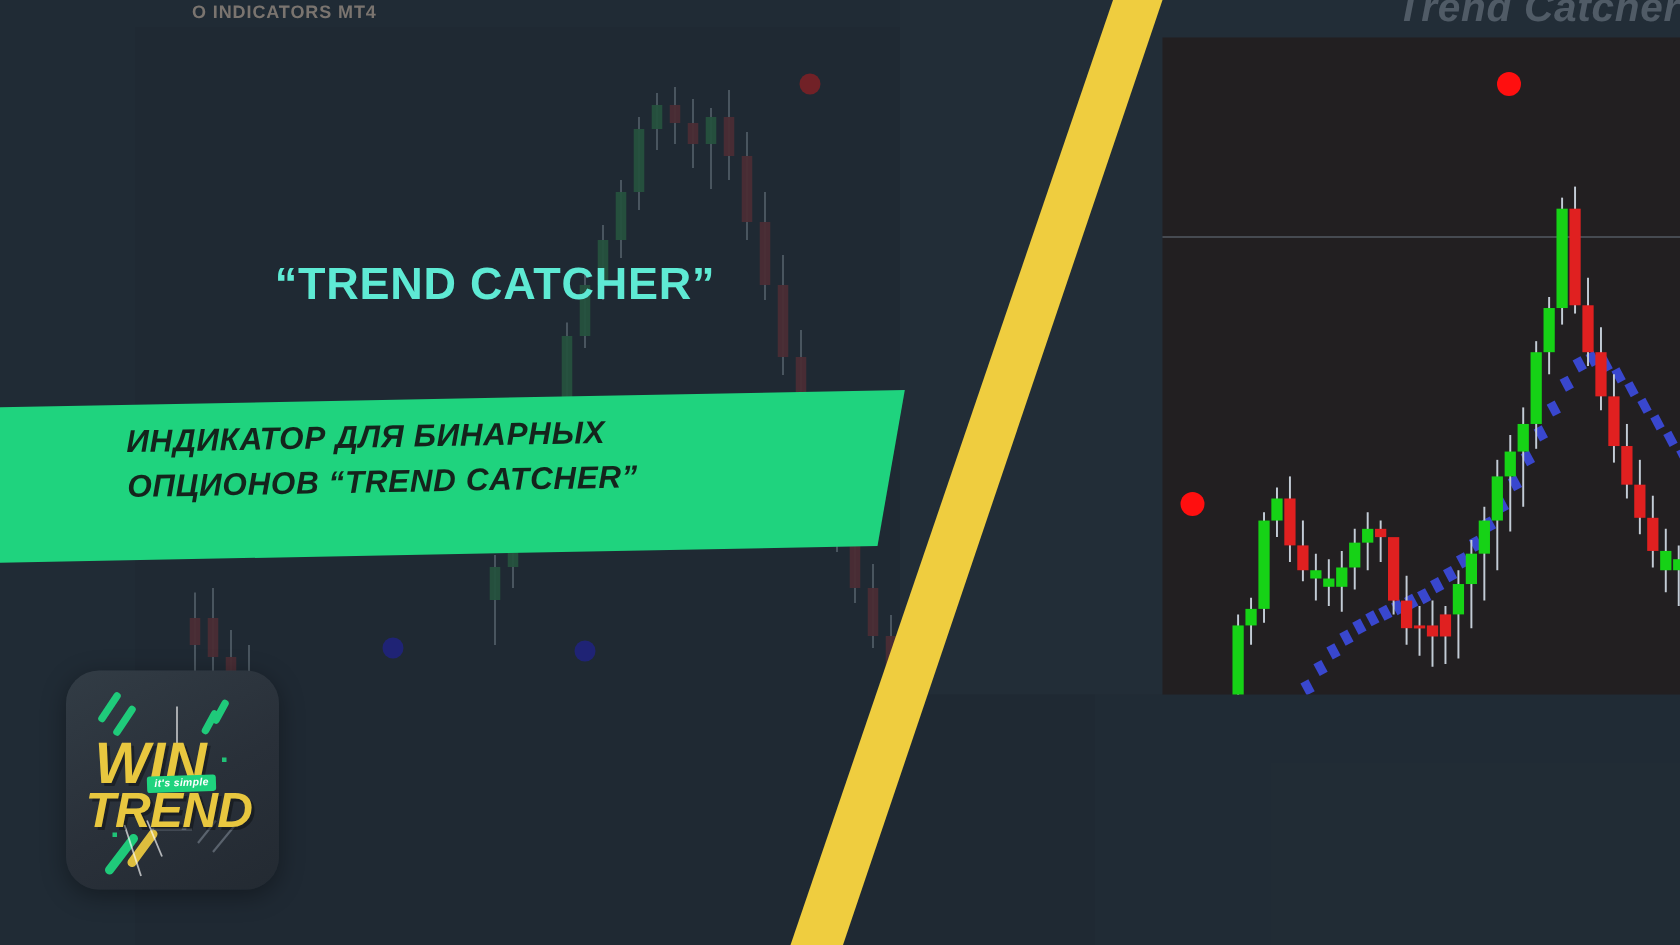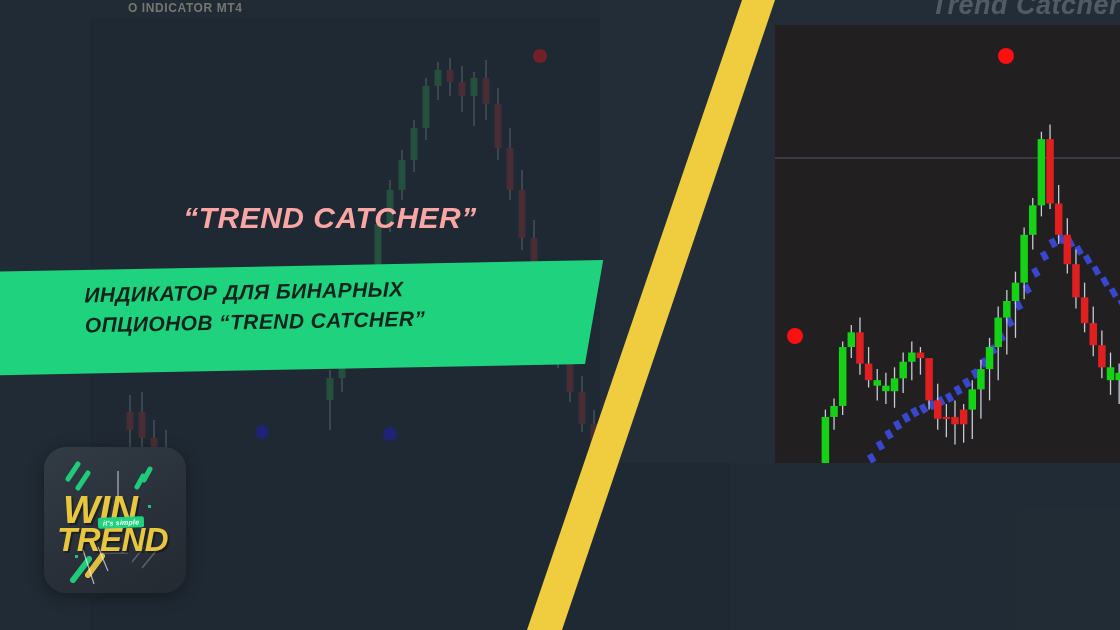--- a/index.html
+++ b/index.html
@@ -85,26 +85,24 @@
   
   .title-block {
     position: absolute;
     left: 0px; top: 170px;
     width: 660px;
     text-align: center;
   }
   .title-line {
     font-size: 30px;
     font-weight: 800;
-    font-style: italic;
-    color: #fca5a5;
+    color: #5eead4;
     letter-spacing: 0.5px;
     line-height: 1.33;
     white-space: nowrap;
-    margin-top: 28px;
   }
 
   
   .banner {
     position: absolute;
     left: -24px; top: 272px;
     width: 625px;
     height: 104px;
     background: #1fd37e;
     transform: skewX(-11deg) rotate(-1.1deg);
@@ -233,21 +231,21 @@
         </g>
       <g id="bg-signals">
           <circle cx="540" cy="56" r="7" fill="#ff0f0f" opacity="0.95"></circle>
           <circle cx="262" cy="432" r="7" fill="#1f15e8" opacity="0.95"></circle>
           <circle cx="390" cy="434" r="7" fill="#1f15e8" opacity="0.95"></circle>
         </g>
     </svg>
     <div class="bg-dim"></div>
   </div>
 
-  <div class="bg-header-text">O INDICATOR MT4</div>
+  <div class="bg-header-text">O INDICATORS MT4</div>
 
   <div class="right-panel">
     <div class="right-bg"></div>
     <div class="right-inner"></div>
     <svg class="right-chart" width="520" height="630" viewBox="0 0 520 630">
       <line x1="175" y1="158" x2="520" y2="158" stroke="#6e7884" stroke-width="1" opacity="0.65"></line>
       <g id="fx-trend">
           <rect x="182.08" y="566" width="6" height="9" fill="#3b4ad8" opacity="0.95" transform="rotate(-28 185.08 570)"></rect>
           <rect x="190.72" y="562.32" width="6" height="9" fill="#3b4ad8" opacity="0.95" transform="rotate(-28 193.72 566.32)"></rect>
           <rect x="199.36" y="558.64" width="6" height="9" fill="#3b4ad8" opacity="0.95" transform="rotate(-28 202.36 562.64)"></rect>

